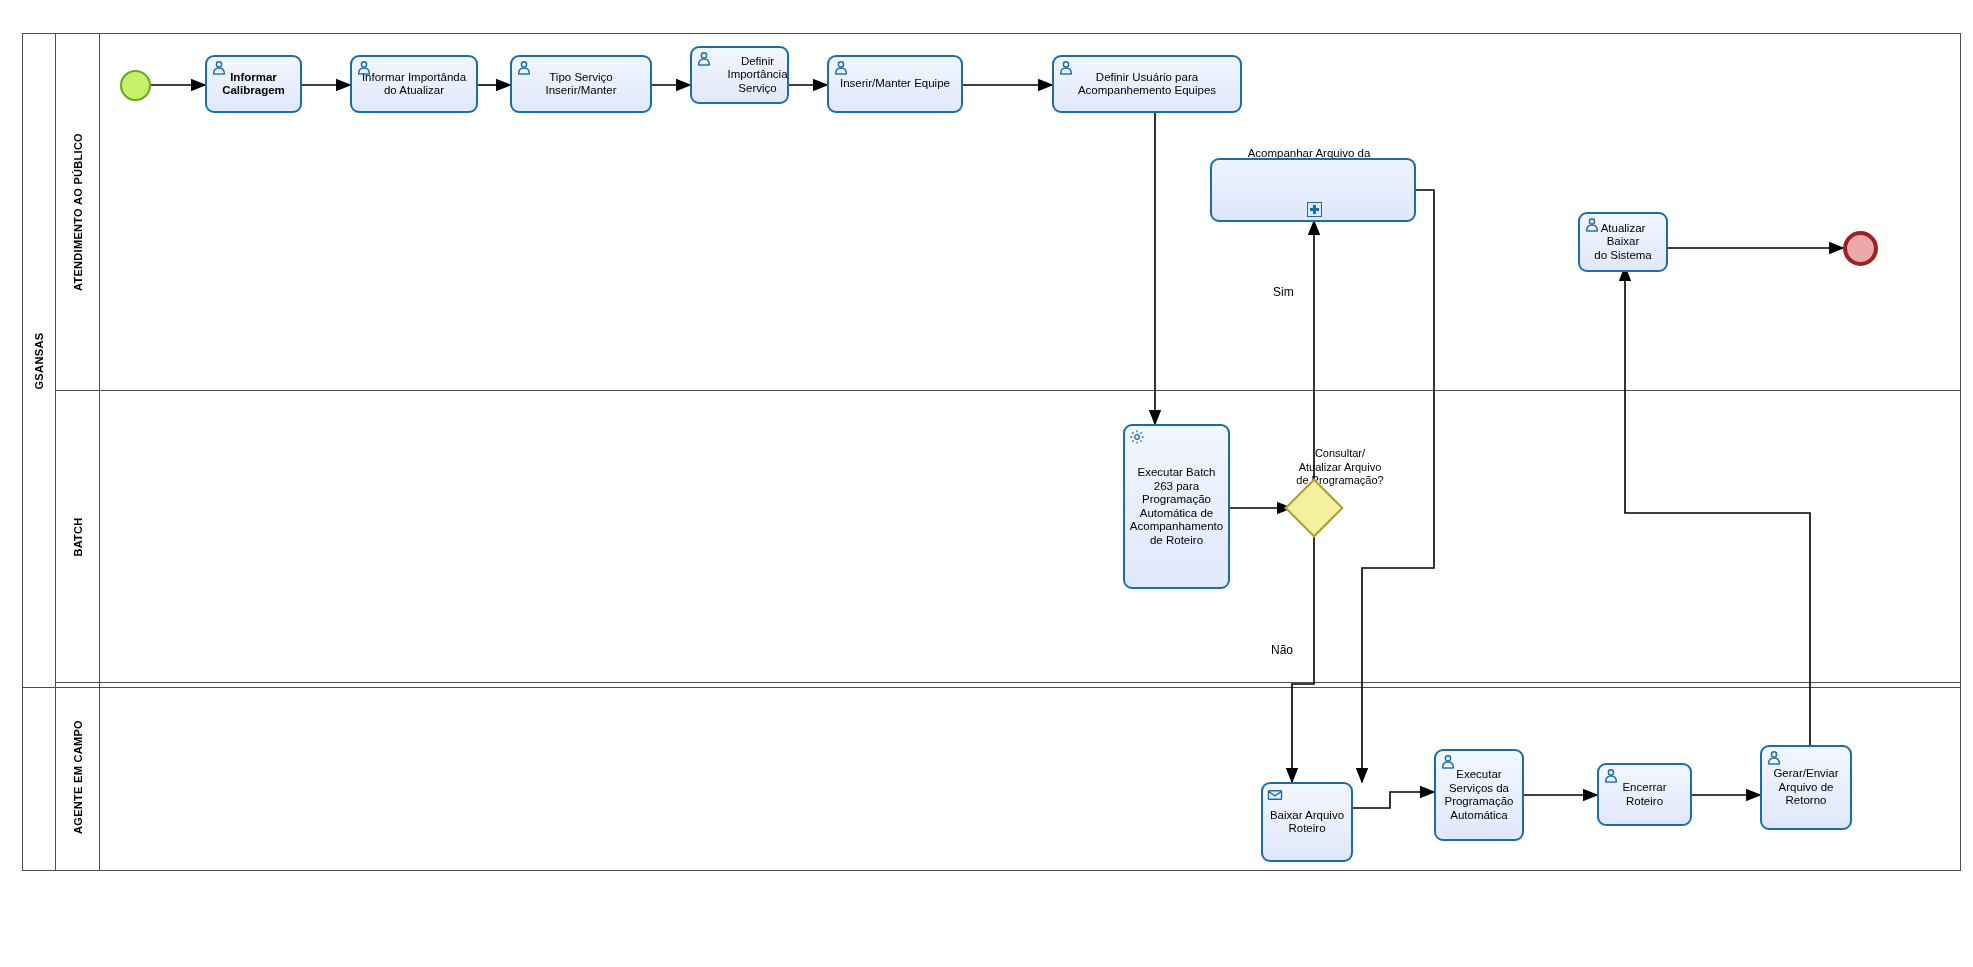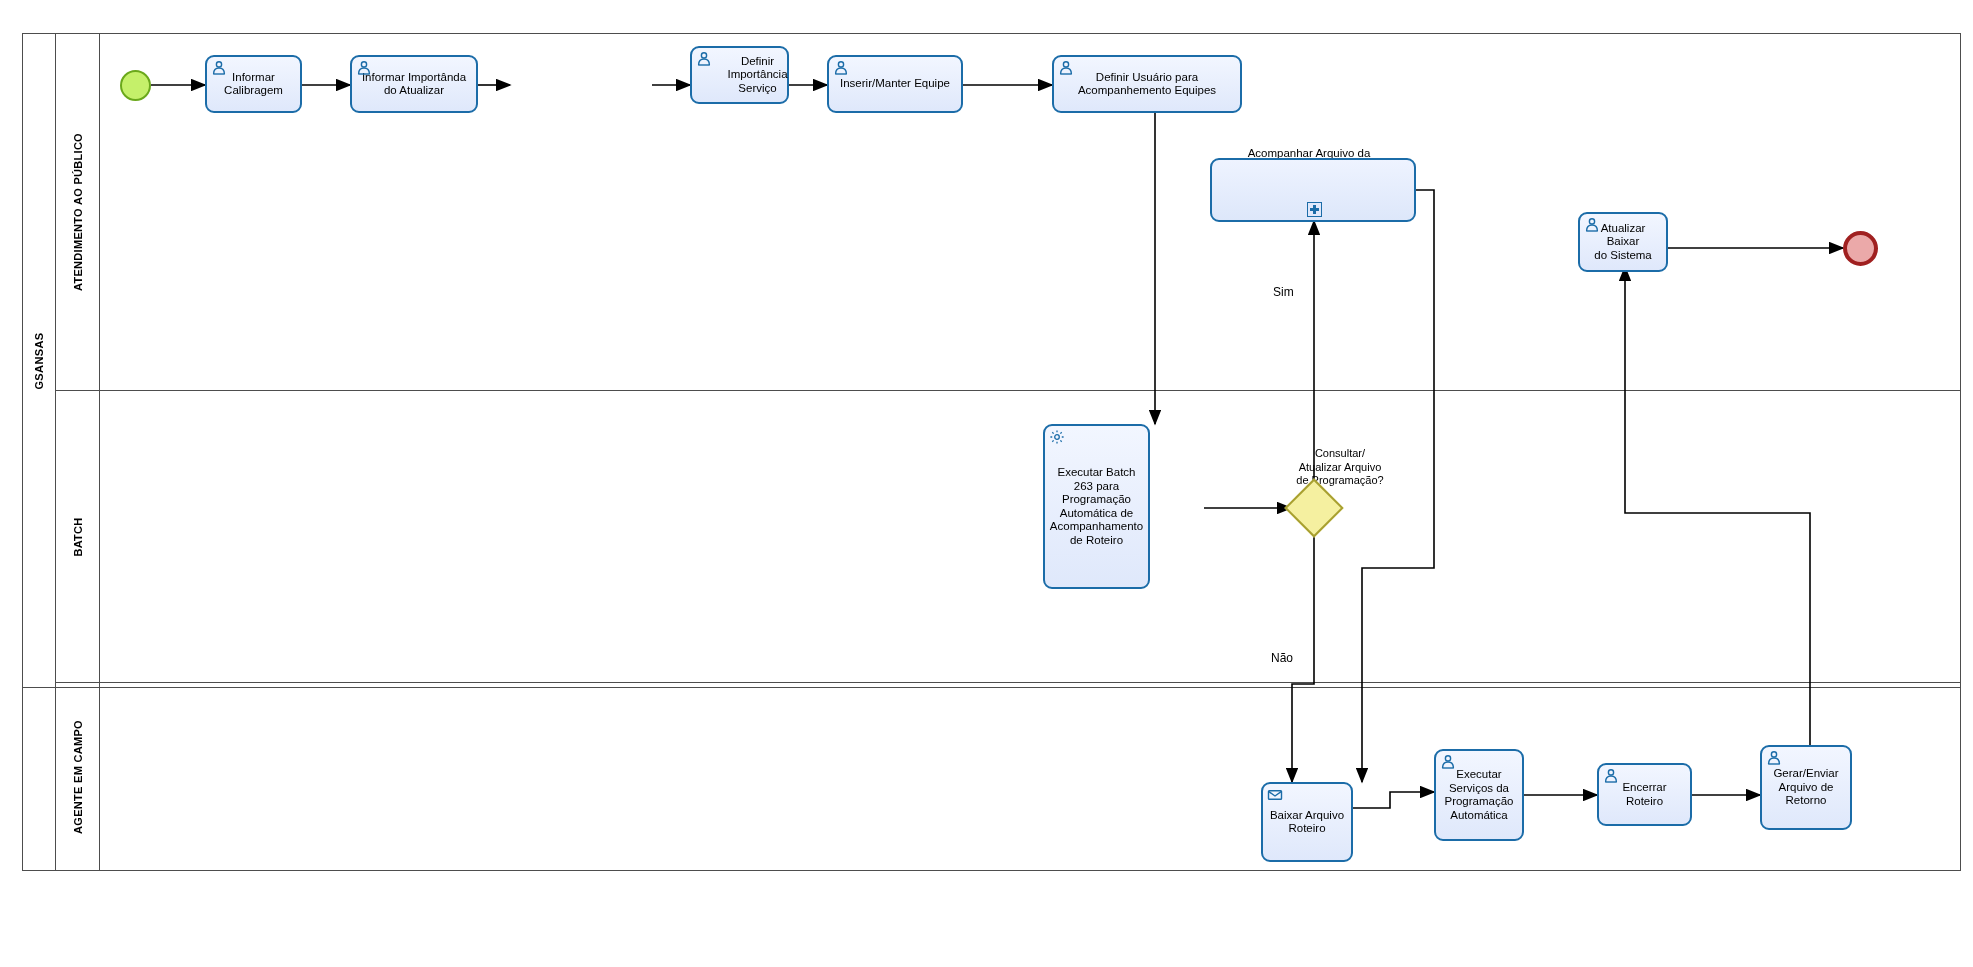--- a/index.html
+++ b/index.html
@@ -112,26 +112,26 @@
 
       <path d="M1692,795 L1760,795"></path>
 
       <path d="M1810,745 L1810,513 L1625,513 L1625,267"></path>
 
       <path d="M1668,248 L1843,248"></path>
     </g>
   </svg>
 
   <div class="flow-label" style="left:1273px;top:285px;">Sim</div>
-  <div class="flow-label" style="left:1271px;top:643px;margin-top:8px;">Não</div>
+  <div class="flow-label" style="left:1271px;top:643px;">Não</div>
 
   <div class="event start-event" style="left:120px;top:70px;width:31px;height:31px;"></div>
   <div class="event end-event" style="left:1843px;top:231px;width:35px;height:35px;"></div>
 
-  <div class="task" style="left:205px;top:55px;width:97px;height:58px;">
+  <div class="task" style="left:205px;top:55px;width:97px;height:58px;font-weight:bold;">
     <span class="task-icon">
       <svg viewBox="0 0 16 16" width="16" height="16">
           <circle cx="8" cy="4.4" r="2.6" fill="none" stroke="currentColor" stroke-width="1.4"></circle>
           <path d="M2.6,14 C2.6,9.6 5,8 8,8 C11,8 13.4,9.6 13.4,14" fill="none" stroke="currentColor" stroke-width="1.4"></path>
           <path d="M2.2,14 L13.8,14" stroke="currentColor" stroke-width="1.4"></path>
         </svg>
     </span>
     <span class="task-label">Informar
 Calibragem</span>
   </div>
@@ -141,20 +141,31 @@
       <svg viewBox="0 0 16 16" width="16" height="16">
           <circle cx="8" cy="4.4" r="2.6" fill="none" stroke="currentColor" stroke-width="1.4"></circle>
           <path d="M2.6,14 C2.6,9.6 5,8 8,8 C11,8 13.4,9.6 13.4,14" fill="none" stroke="currentColor" stroke-width="1.4"></path>
           <path d="M2.2,14 L13.8,14" stroke="currentColor" stroke-width="1.4"></path>
         </svg>
     </span>
     <span class="task-label">Informar Importânda
 do Atualizar</span>
   </div>
 
+  <div class="task" style="left:510px;top:55px;width:142px;height:58px;">
+    <span class="task-icon">
+      <svg viewBox="0 0 16 16" width="16" height="16">
+          <circle cx="8" cy="4.4" r="2.6" fill="none" stroke="currentColor" stroke-width="1.4"></circle>
+          <path d="M2.6,14 C2.6,9.6 5,8 8,8 C11,8 13.4,9.6 13.4,14" fill="none" stroke="currentColor" stroke-width="1.4"></path>
+          <path d="M2.2,14 L13.8,14" stroke="currentColor" stroke-width="1.4"></path>
+        </svg>
+    </span>
+    <span class="task-label">Tipo Serviço
+Inserir/Manter</span>
+  </div>
 
   <div class="task" style="left:690px;top:46px;width:99px;height:58px;padding-left:36px;">
     <span class="task-icon">
       <svg viewBox="0 0 16 16" width="16" height="16">
           <circle cx="8" cy="4.4" r="2.6" fill="none" stroke="currentColor" stroke-width="1.4"></circle>
           <path d="M2.6,14 C2.6,9.6 5,8 8,8 C11,8 13.4,9.6 13.4,14" fill="none" stroke="currentColor" stroke-width="1.4"></path>
           <path d="M2.2,14 L13.8,14" stroke="currentColor" stroke-width="1.4"></path>
         </svg>
     </span>
     <span class="task-label">Definir
@@ -196,21 +207,21 @@
     <span class="task-label">Atualizar Baixar
 do Sistema</span>
   </div>
 
   <div class="sub-ext-label" style="left:1184px;top:119px;width:250px;">Acompanhar Arquivo da
 Programação de Roteiro</div>
   <div class="subprocess" style="left:1210px;top:158px;width:206px;height:64px;">
     <div class="plus-marker" style="left:95px;top:42px;"></div>
   </div>
 
-  <div class="task" style="left:1043px;top:424px;width:107px;height:165px;text-align:center;">
+  <div class="task" style="left:1123px;top:424px;width:107px;height:165px;text-align:center;">
     <span class="task-icon">
       <svg viewBox="0 0 16 16" width="16" height="16">
           <g fill="none" stroke="currentColor" stroke-width="1.3">
             <circle cx="8" cy="8" r="2.3"></circle>
             <path d="M8,1.4 L8,3.2 M8,12.8 L8,14.6 M1.4,8 L3.2,8 M12.8,8 L14.6,8 M3.3,3.3 L4.6,4.6 M11.4,11.4 L12.7,12.7 M12.7,3.3 L11.4,4.6 M4.6,11.4 L3.3,12.7"></path>
           </g>
         </svg>
     </span>
     <span class="task-label">Executar Batch
 263 para

